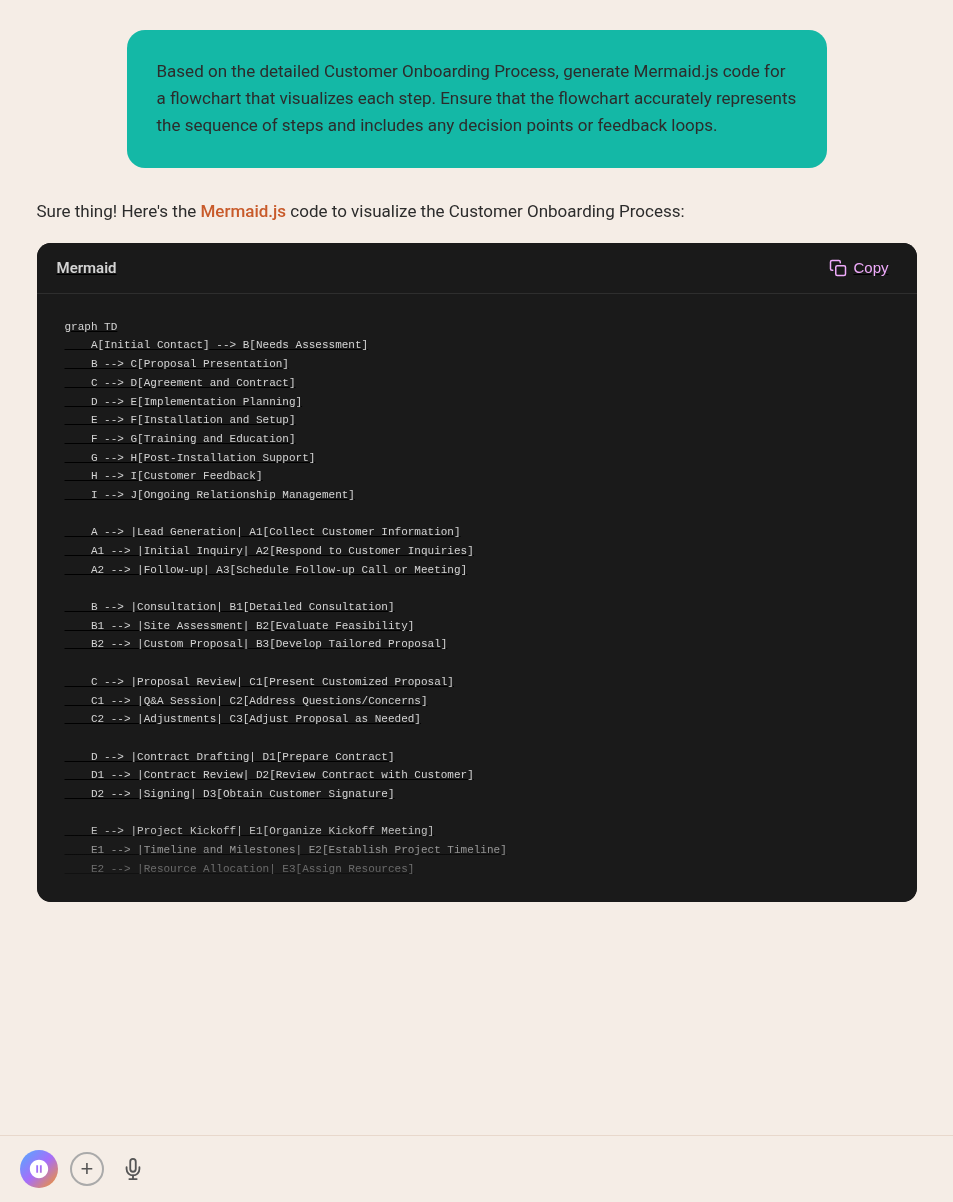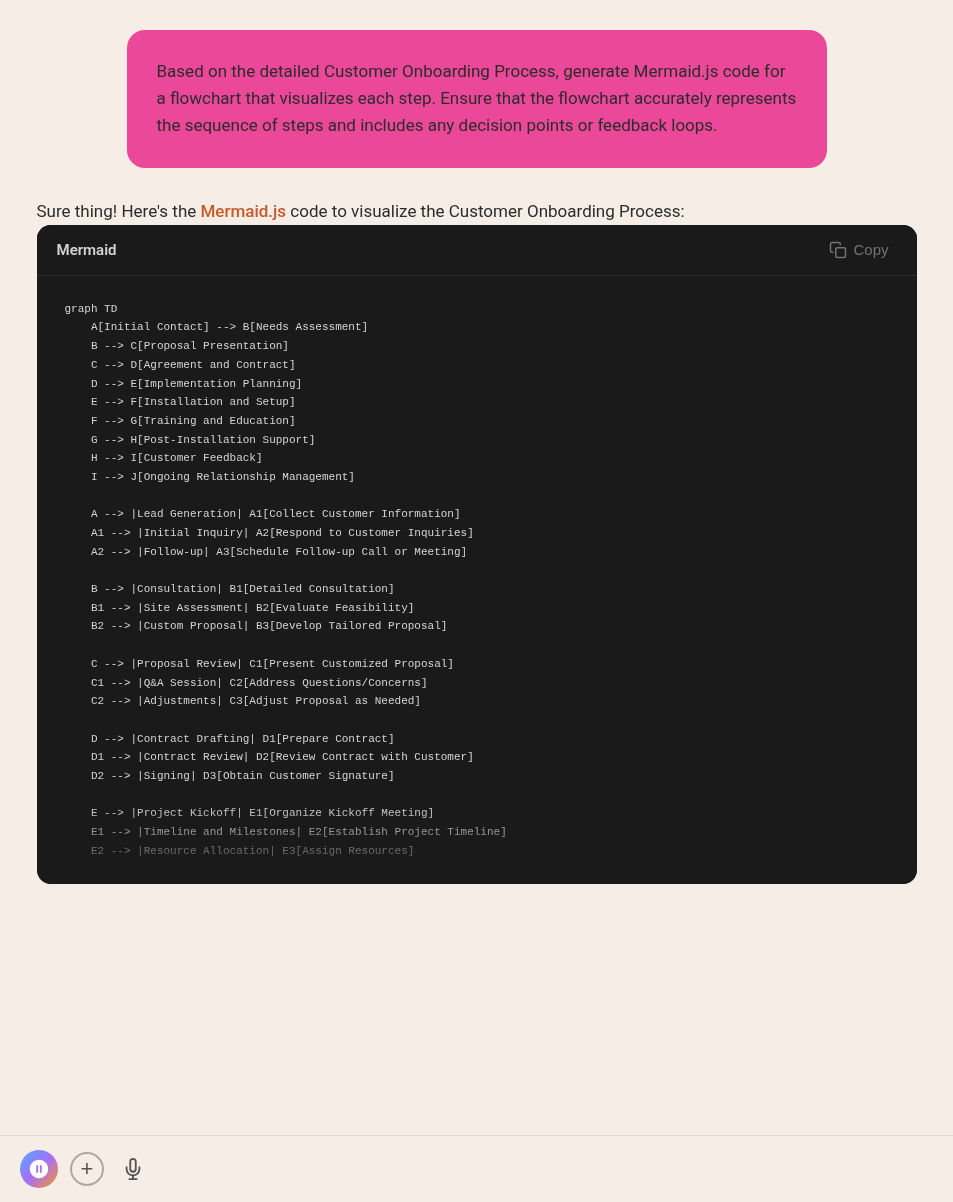--- a/index.html
+++ b/index.html
@@ -22,58 +22,60 @@
     .main-container {
       width: 953px;
       display: flex;
       flex-direction: column;
       align-items: center;
       padding: 0 30px;
     }
 
     
     .user-message-bubble {
-      background-color: #ec4899;
+      background-color: #14b8a6;
       border-radius: 18px;
       padding: 28px 30px;
       max-width: 700px;
       width: 700px;
       margin-bottom: 30px;
       align-self: center;
     }
 
     .user-message-bubble p {
       font-size: 17px;
       line-height: 1.6;
       color: #2c2c2c;
     }
 
     
     .assistant-intro {
       font-size: 17px;
       color: #2c2c2c;
+      margin-bottom: 18px;
       width: 100%;
       max-width: 880px;
       line-height: 1.6;
     }
 
     .assistant-intro a {
       color: #c85a2a;
       text-decoration: none;
       font-weight: 500;
     }
 
     
     .code-block-container {
       width: 100%;
       max-width: 880px;
       background-color: #1a1a1a;
       border-radius: 14px;
       overflow: hidden;
       margin-bottom: 12px;
+      text-decoration: underline;
     }
 
     
     .code-block-header {
       display: flex;
       justify-content: space-between;
       align-items: center;
       padding: 12px 20px;
       background-color: #1a1a1a;
       border-bottom: 1px solid #2e2e2e;
@@ -84,21 +86,21 @@
       font-size: 15px;
       font-weight: 600;
     }
 
     .copy-button {
       display: flex;
       align-items: center;
       gap: 6px;
       background: none;
       border: none;
-      color: #737373;
+      color: #f0abfc;
       font-size: 15px;
       cursor: pointer;
       padding: 4px 8px;
       border-radius: 6px;
       justify-content: flex-end;
     }
 
     .copy-icon {
       width: 18px;
       height: 18px;

